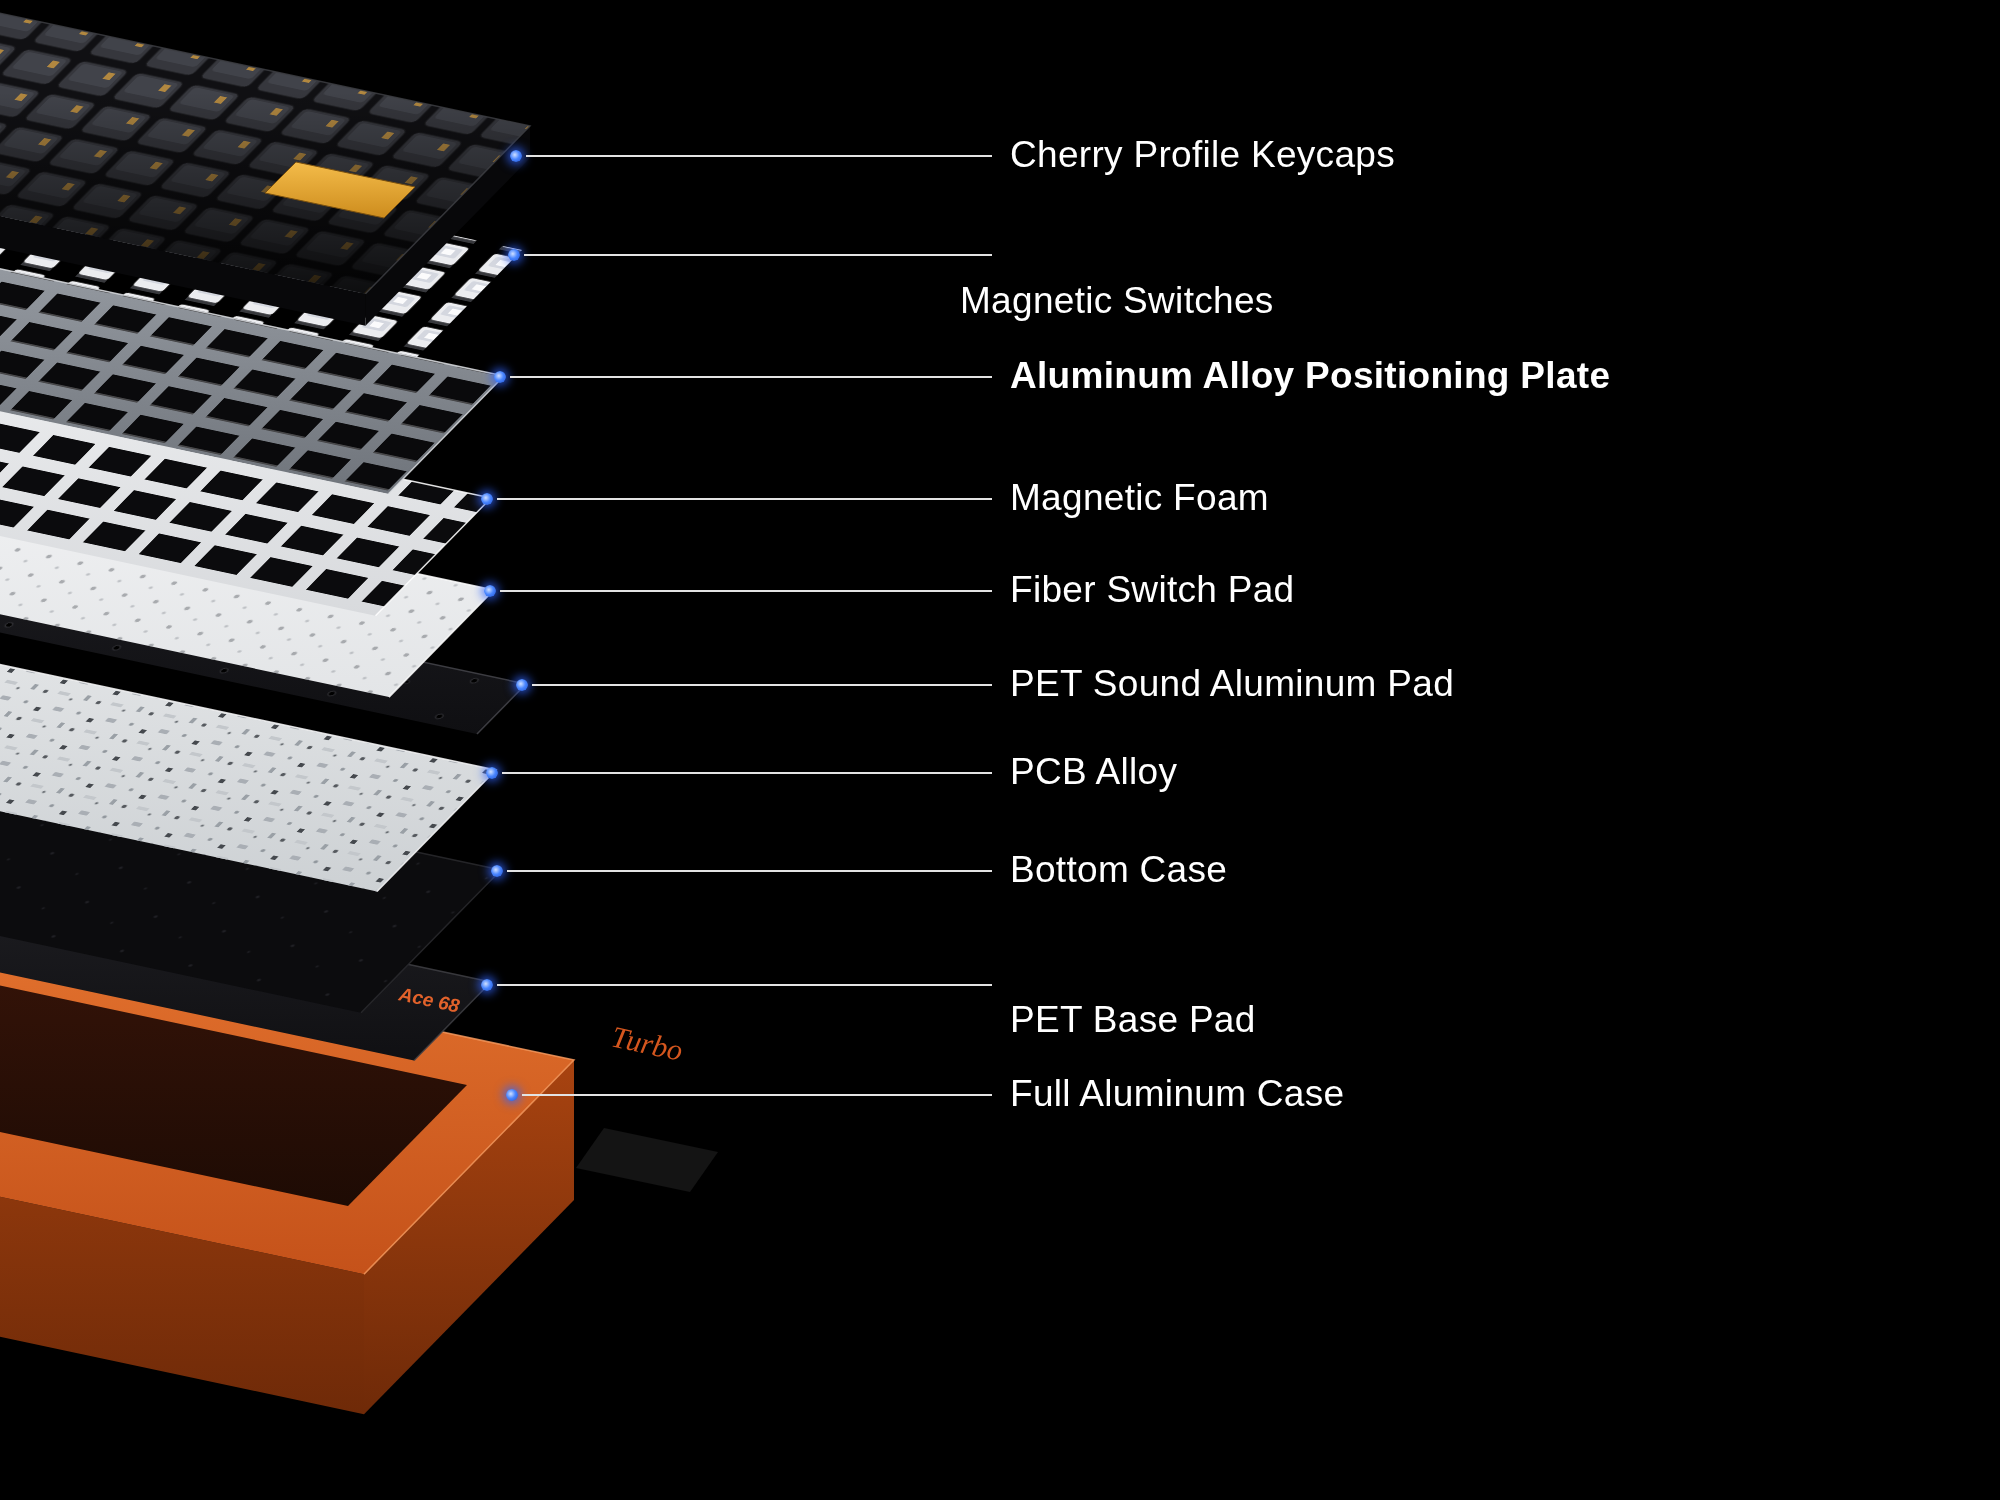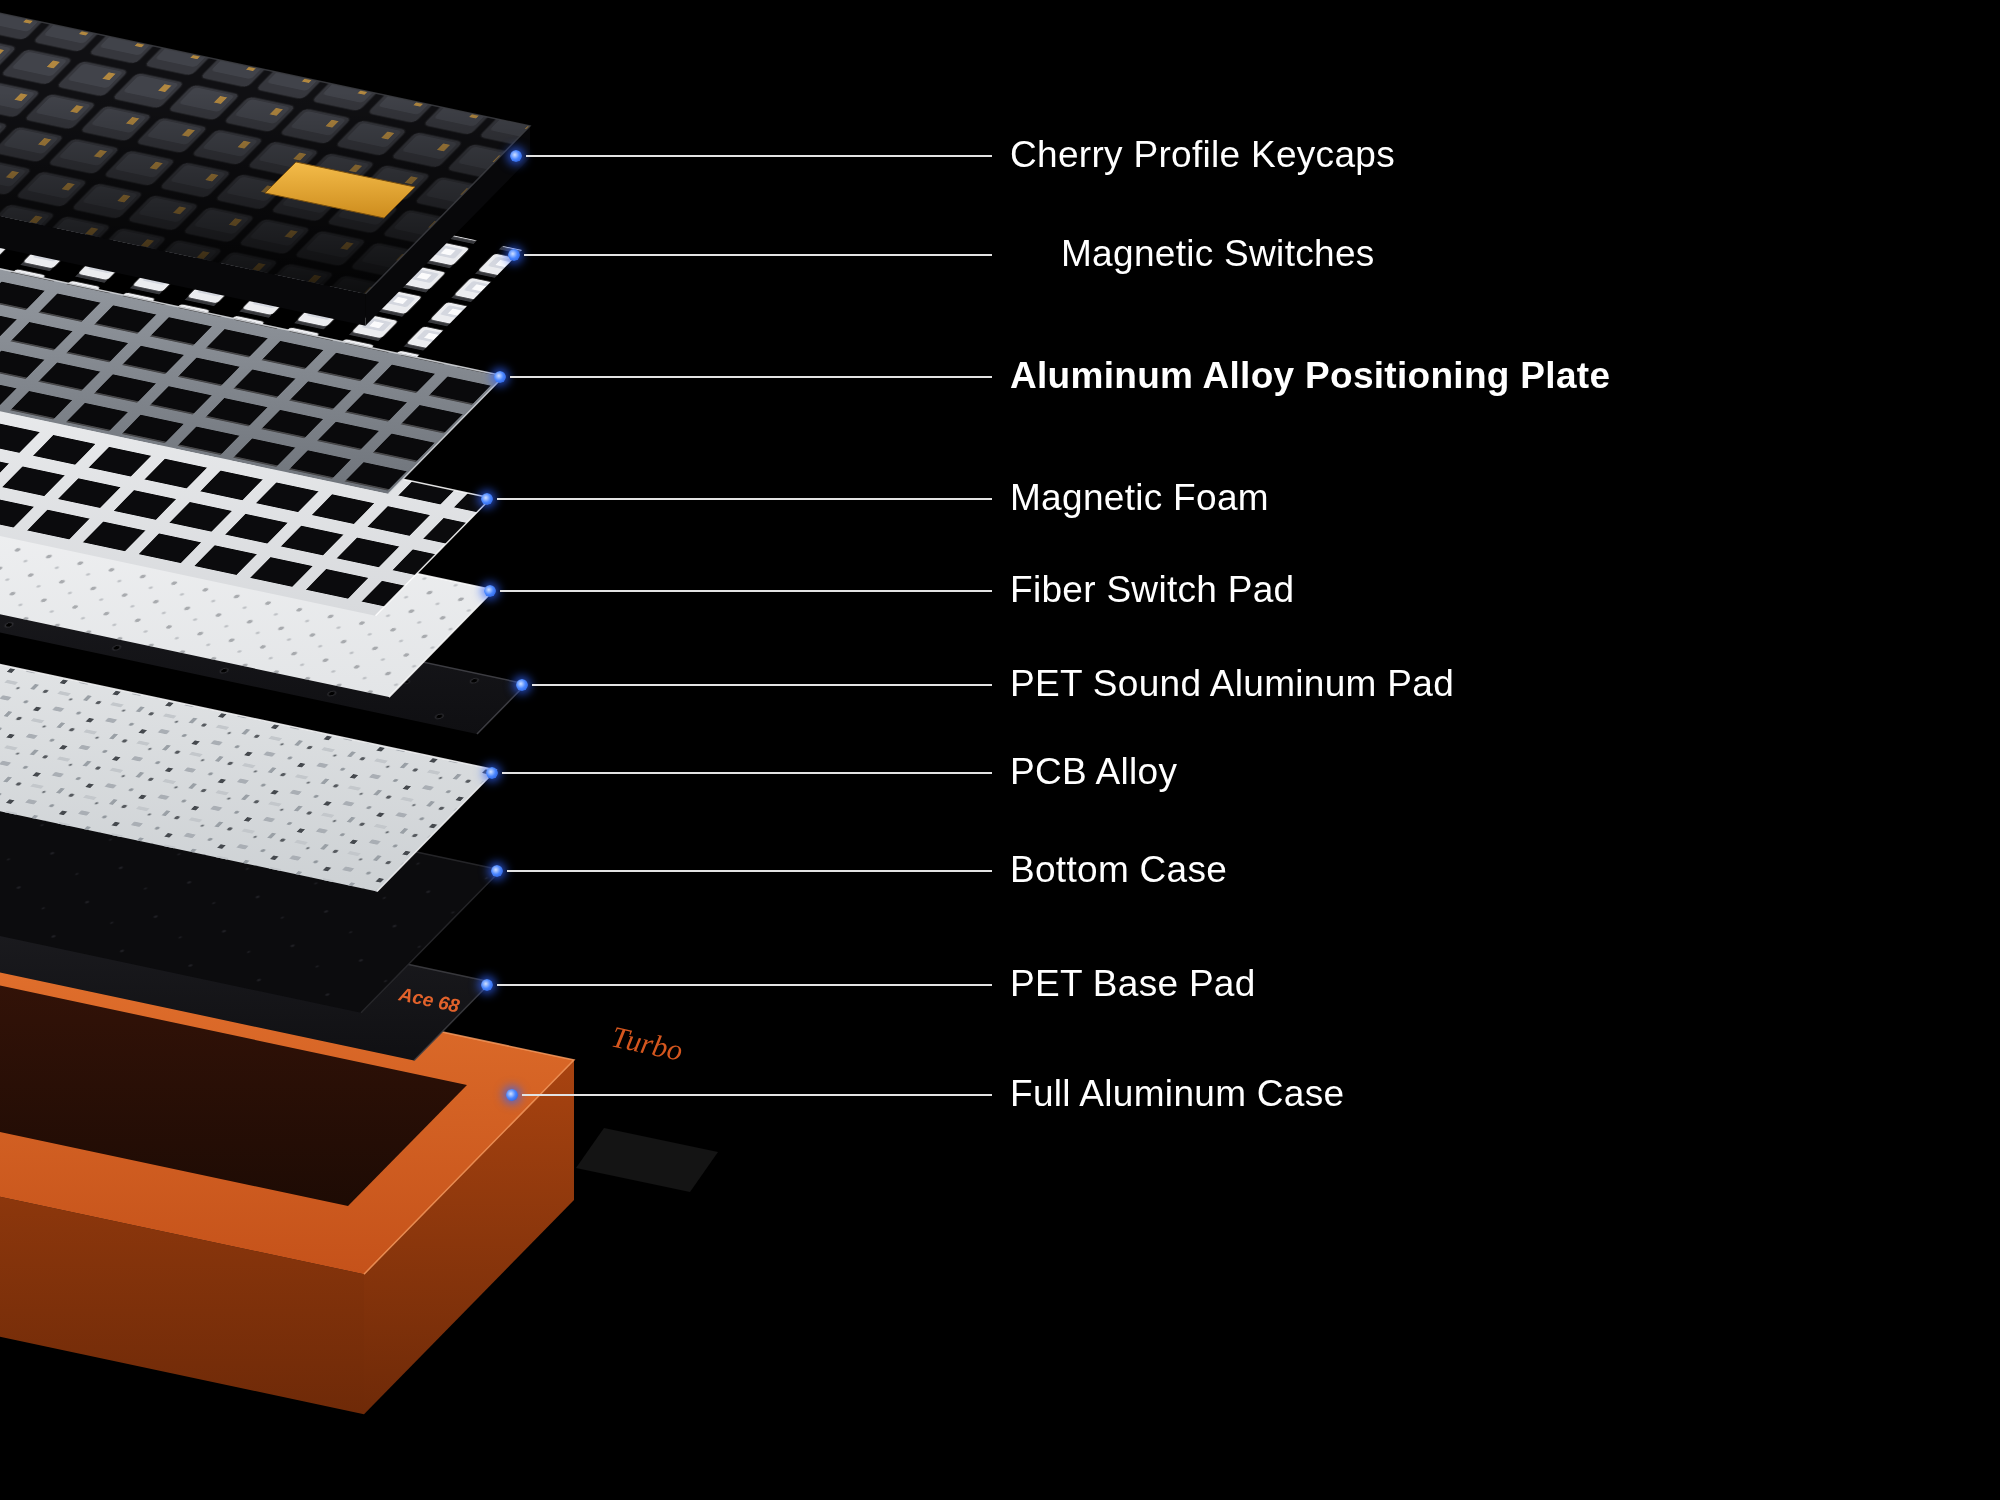--- a/index.html
+++ b/index.html
@@ -178,21 +178,21 @@
 
   <div id="labels">
       <div class="label-row" style="top: 156px;">
         <span class="dot" style="left: 510px;"></span>
         <span class="line" style="left: 526px; width: 466px;"></span>
         <span class="lab" style="left: 1010px;">Cherry Profile Keycaps</span>
       </div>
       <div class="label-row" style="top: 255px;">
         <span class="dot" style="left: 508px;"></span>
         <span class="line" style="left: 524px; width: 468px;"></span>
-        <span class="lab" style="left: 1061px;">Magnetic Switches</span>
+        <span class="lab" style="left: 960px; margin-top: 47px;">Magnetic Switches</span>
       </div>
       <div class="label-row" style="top: 377px;">
         <span class="dot" style="left: 494px;"></span>
         <span class="line" style="left: 510px; width: 482px;"></span>
         <span class="lab" style="left: 1010px; font-weight: bold;">Aluminum Alloy Positioning Plate</span>
       </div>
       <div class="label-row" style="top: 499px;">
         <span class="dot" style="left: 481px;"></span>
         <span class="line" style="left: 497px; width: 495px;"></span>
         <span class="lab" style="left: 1010px;">Magnetic Foam</span>
@@ -213,21 +213,21 @@
         <span class="lab" style="left: 1010px;">PCB Alloy</span>
       </div>
       <div class="label-row" style="top: 871px;">
         <span class="dot" style="left: 491px;"></span>
         <span class="line" style="left: 507px; width: 485px;"></span>
         <span class="lab" style="left: 1010px;">Bottom Case</span>
       </div>
       <div class="label-row" style="top: 985px;">
         <span class="dot" style="left: 481px;"></span>
         <span class="line" style="left: 497px; width: 495px;"></span>
-        <span class="lab" style="left: 1010px;">PET Base Pad</span>
+        <span class="lab" style="left: 1010px; margin-top: 36px;">PET Base Pad</span>
       </div>
       <div class="label-row" style="top: 1095px;">
         <span class="dot" style="left: 506px;"></span>
         <span class="line" style="left: 522px; width: 470px;"></span>
         <span class="lab" style="left: 1010px;">Full Aluminum Case</span>
       </div>
     </div>
 </div>
 
 </body></html>

